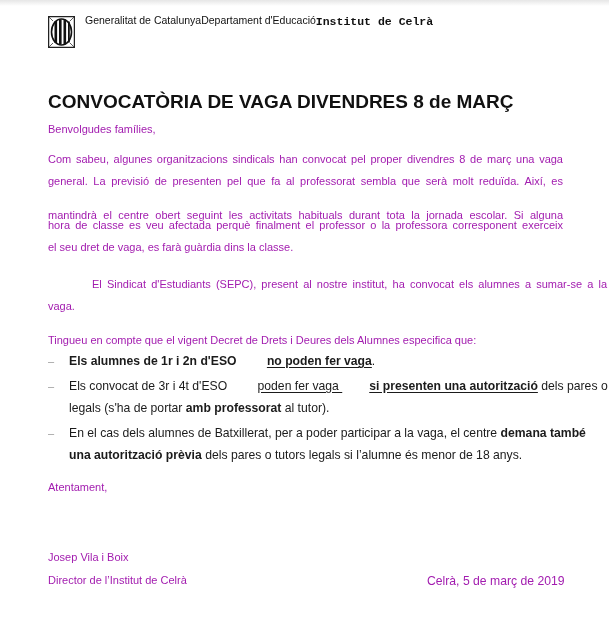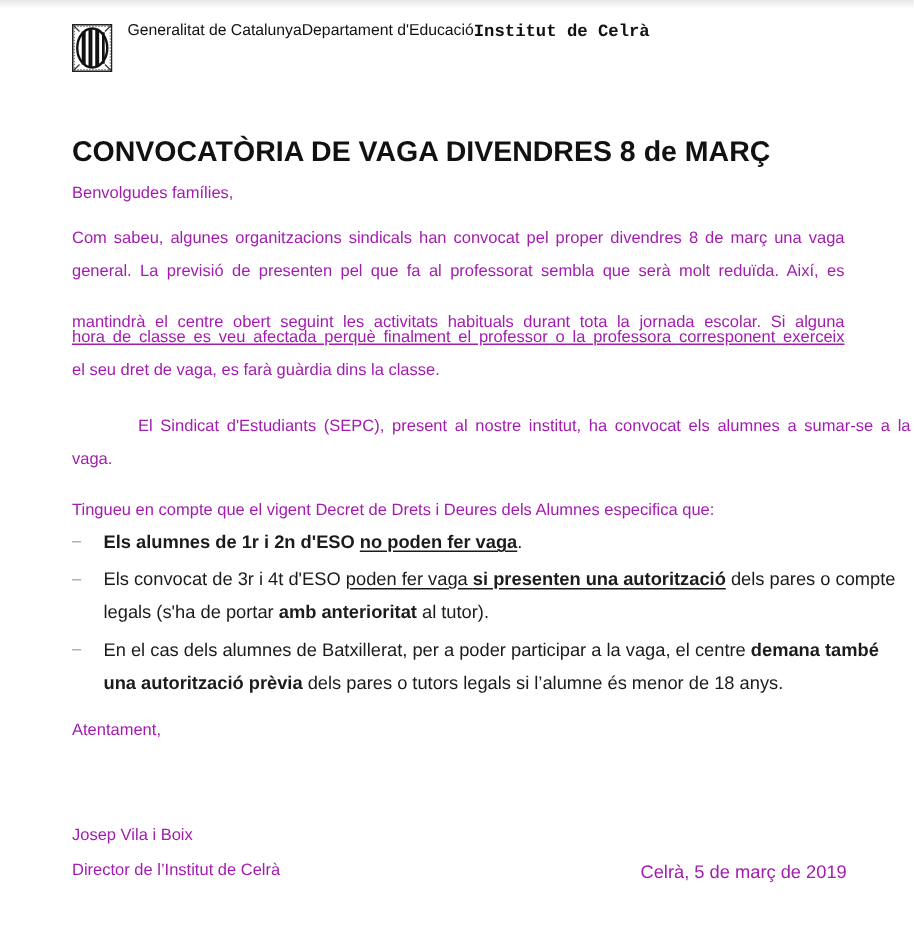--- a/index.html
+++ b/index.html
@@ -82,21 +82,21 @@
       top: 0;
       width: 8px;
       color: #9a9a9a;
       font-size: 11px;
     }
     .bullet-text {
       margin-left: 21px;
       text-align: justify;
     }
     b { font-weight: bold; }
-    u { text-decoration: underline; text-underline-offset: 2px; }
+    u { text-decoration: underline; text-underline-offset: 2px; margin-left: 27px; }
     .right-date {
       position: absolute;
       left: 427px;
       top: 574px;
       font-size: 12.2px;
       white-space: nowrap;
       color: #a21caf;
     }
   </style>
 </head>
@@ -125,21 +125,21 @@
 </div>
 
 <div class="title">CONVOCATÒRIA DE VAGA DIVENDRES 8 de MARÇ</div>
 
 <div class="line" style="top:123px;">Benvolgudes famílies,</div>
 
 <div>
   <div class="line justify-line" style="top:153px;">Com sabeu, algunes organitzacions sindicals han convocat pel proper divendres  8 de març una vaga</div>
   <div class="line justify-line" style="top:175px;">general. La previsió de presenten pel que fa al professorat sembla que serà molt reduïda. Així, es</div>
   <div class="line justify-line" style="top:197px;margin-top:12px;">mantindrà el centre obert seguint les activitats habituals durant tota la jornada escolar. Si alguna</div>
-  <div class="line justify-line" style="top:219px;text-decoration:underline;">hora de classe es veu  afectada perquè finalment el professor o la professora corresponent exerceix</div>
+  <div class="line justify-line" style="top:219px;">hora de classe es veu  afectada perquè finalment el professor o la professora corresponent exerceix</div>
   <div class="line" style="top:241px;">el seu dret de vaga, es farà guàrdia dins la classe.</div>
 </div>
 
 <div>
   <div class="line justify-line" style="top:278px;margin-left:44px;">El Sindicat d'Estudiants (SEPC), present al nostre institut, ha convocat els alumnes a sumar-se a la</div>
   <div class="line" style="top:300px;">vaga.</div>
 </div>
 
 <div class="line" style="top:334px;">Tingueu en compte que el vigent Decret de Drets i Deures dels Alumnes especifica que:</div>
 
@@ -151,21 +151,21 @@
       <b>Els alumnes de 1r i 2n d'ESO </b><b><u>no poden fer vaga</u></b><span>.</span>
     </div>
   </div>
 
   <div class="bullet-item" style="top:376px;">
     <span class="bullet-mark">–</span>
     <div class="bullet-text" style="text-align:justify; text-align-last:justify; white-space:nowrap;">
       <span>Els convocat de 3r i 4t d'ESO </span><u>poden fer vaga </u><b><u>si presenten una autorització</u></b><span> dels pares o compte</span>
     </div>
     <div class="bullet-text" style="text-align:left;">
-      <span>legals (s'ha de portar </span><b>amb anterioritat</b><span> al tutor).</span>
+      <span>legals (s'ha de portar </span><b>amb professorat</b><span> al tutor).</span>
     </div>
   </div>
 
   <div class="bullet-item" style="top:423px;">
     <span class="bullet-mark">–</span>
     <div class="bullet-text" style="text-align:justify; text-align-last:justify; white-space:nowrap;">
       <span>En el cas dels alumnes de Batxillerat, per a poder participar a la vaga, el centre </span><b>demana també</b>
     </div>
     <div class="bullet-text" style="text-align:left;">
       <b>una autorització prèvia</b><span> dels pares o tutors legals si l’alumne és menor de 18 anys.</span>

